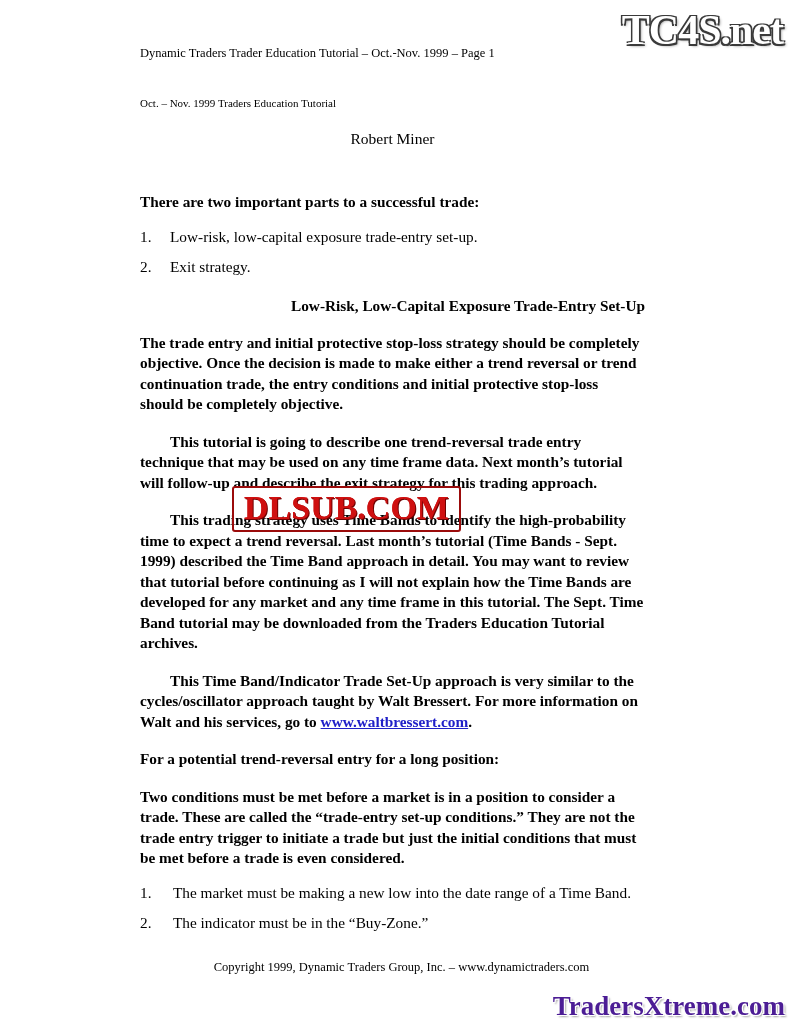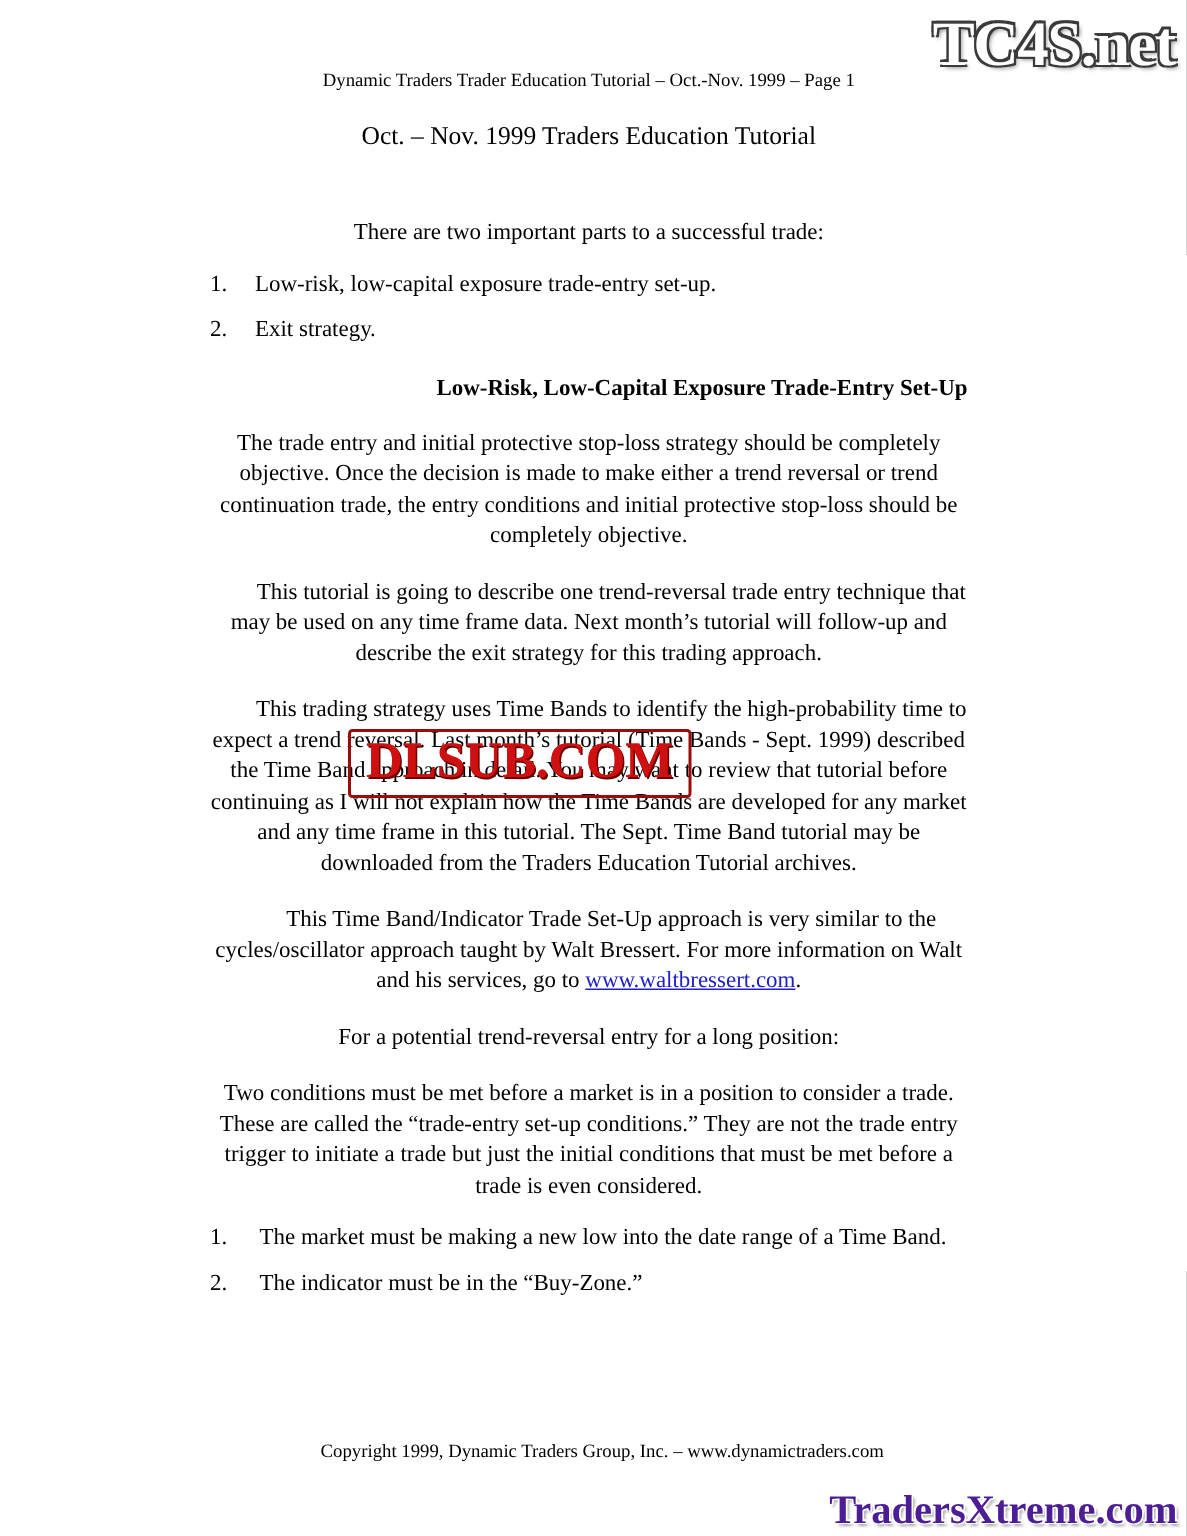--- a/index.html
+++ b/index.html
@@ -18,21 +18,20 @@
   }
   .content {
     position: absolute;
     left: 140px;
     top: 0;
     width: 505px;
   }
 
   
   .hdr {
-    text-align: center;
     font-size: 12.5px;
     line-height: 15px;
     margin-top: 46px;
   }
   .hdr .line2 {
     font-weight: bold;
     font-size: 12px;
   }
 
   
@@ -57,36 +56,37 @@
   
   h1.doc-title {
     color: #1515c0;
     font-size: 19.5px;
     font-weight: bold;
     text-align: center;
     margin: 62px 0 0 0;
     line-height: 24px;
   }
   .subtitle {
-    text-align: center;
-    font-size: 17px;
-    margin-top: 20px;
+    text-align: left;
+    font-size: 11px;
+    margin-top: 36px;
   }
   .author {
     text-align: center;
     font-size: 15.5px;
     margin-top: 21px;
   }
 
   
   p.body {
     font-size: 15.3px;
     line-height: 20.5px;
     margin: 17px 0 14px 0;
-    text-align: center;
+    text-align: left;
+    font-weight: bold;
   }
   p.indent { text-indent: 30px; }
   p.first { margin-top: 44px; }
 
   ol.num {
     margin: 0 0 12px 0;
     padding: 0;
     list-style: none;
   }
   ol.num li {
@@ -169,20 +169,21 @@
 
   <div class="tc4s">TC4S.net</div>
 
   <div class="content">
 
     <div class="hdr">
       <div class="line1">Dynamic Traders Trader Education Tutorial – Oct.-Nov. 1999 – Page 1</div>
     </div>
 
     <div class="subtitle">Oct. – Nov. 1999 Traders Education Tutorial</div>
+    <div class="author">Robert Miner</div>
 
     <p class="body first">There are two important parts to a successful trade:</p>
 
     <ol class="num">
       <li>
         <span class="mk">1.</span>
         <span>Low-risk, low-capital exposure trade-entry set-up.</span>
       </li>
       <li>
         <span class="mk">2.</span>

